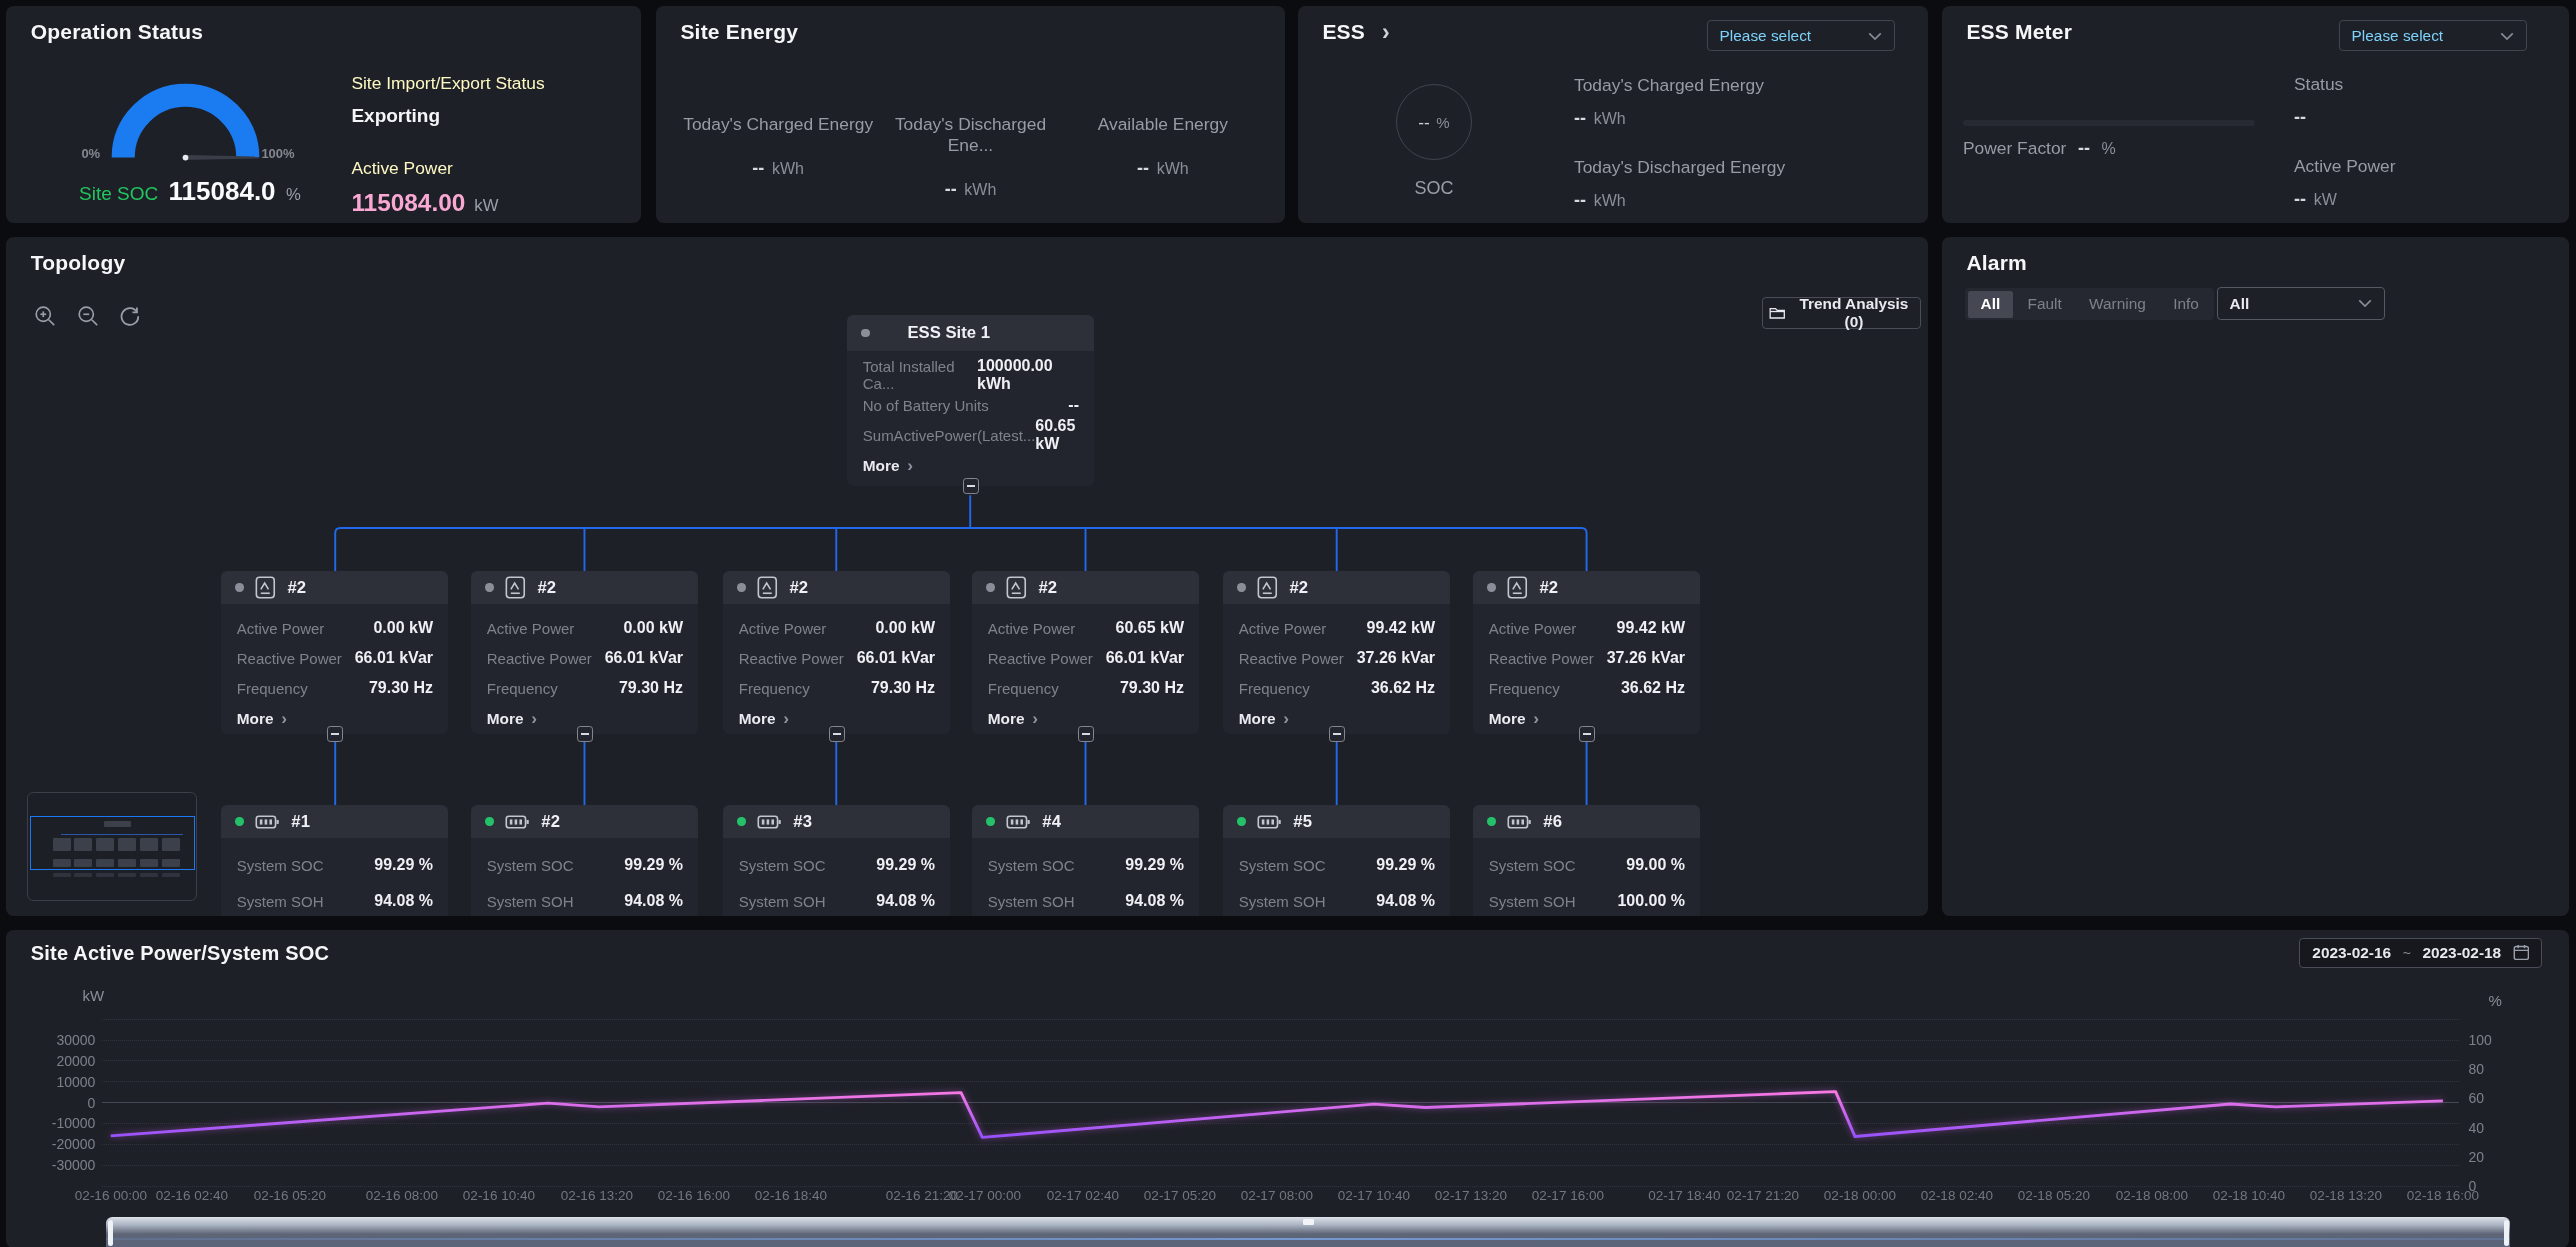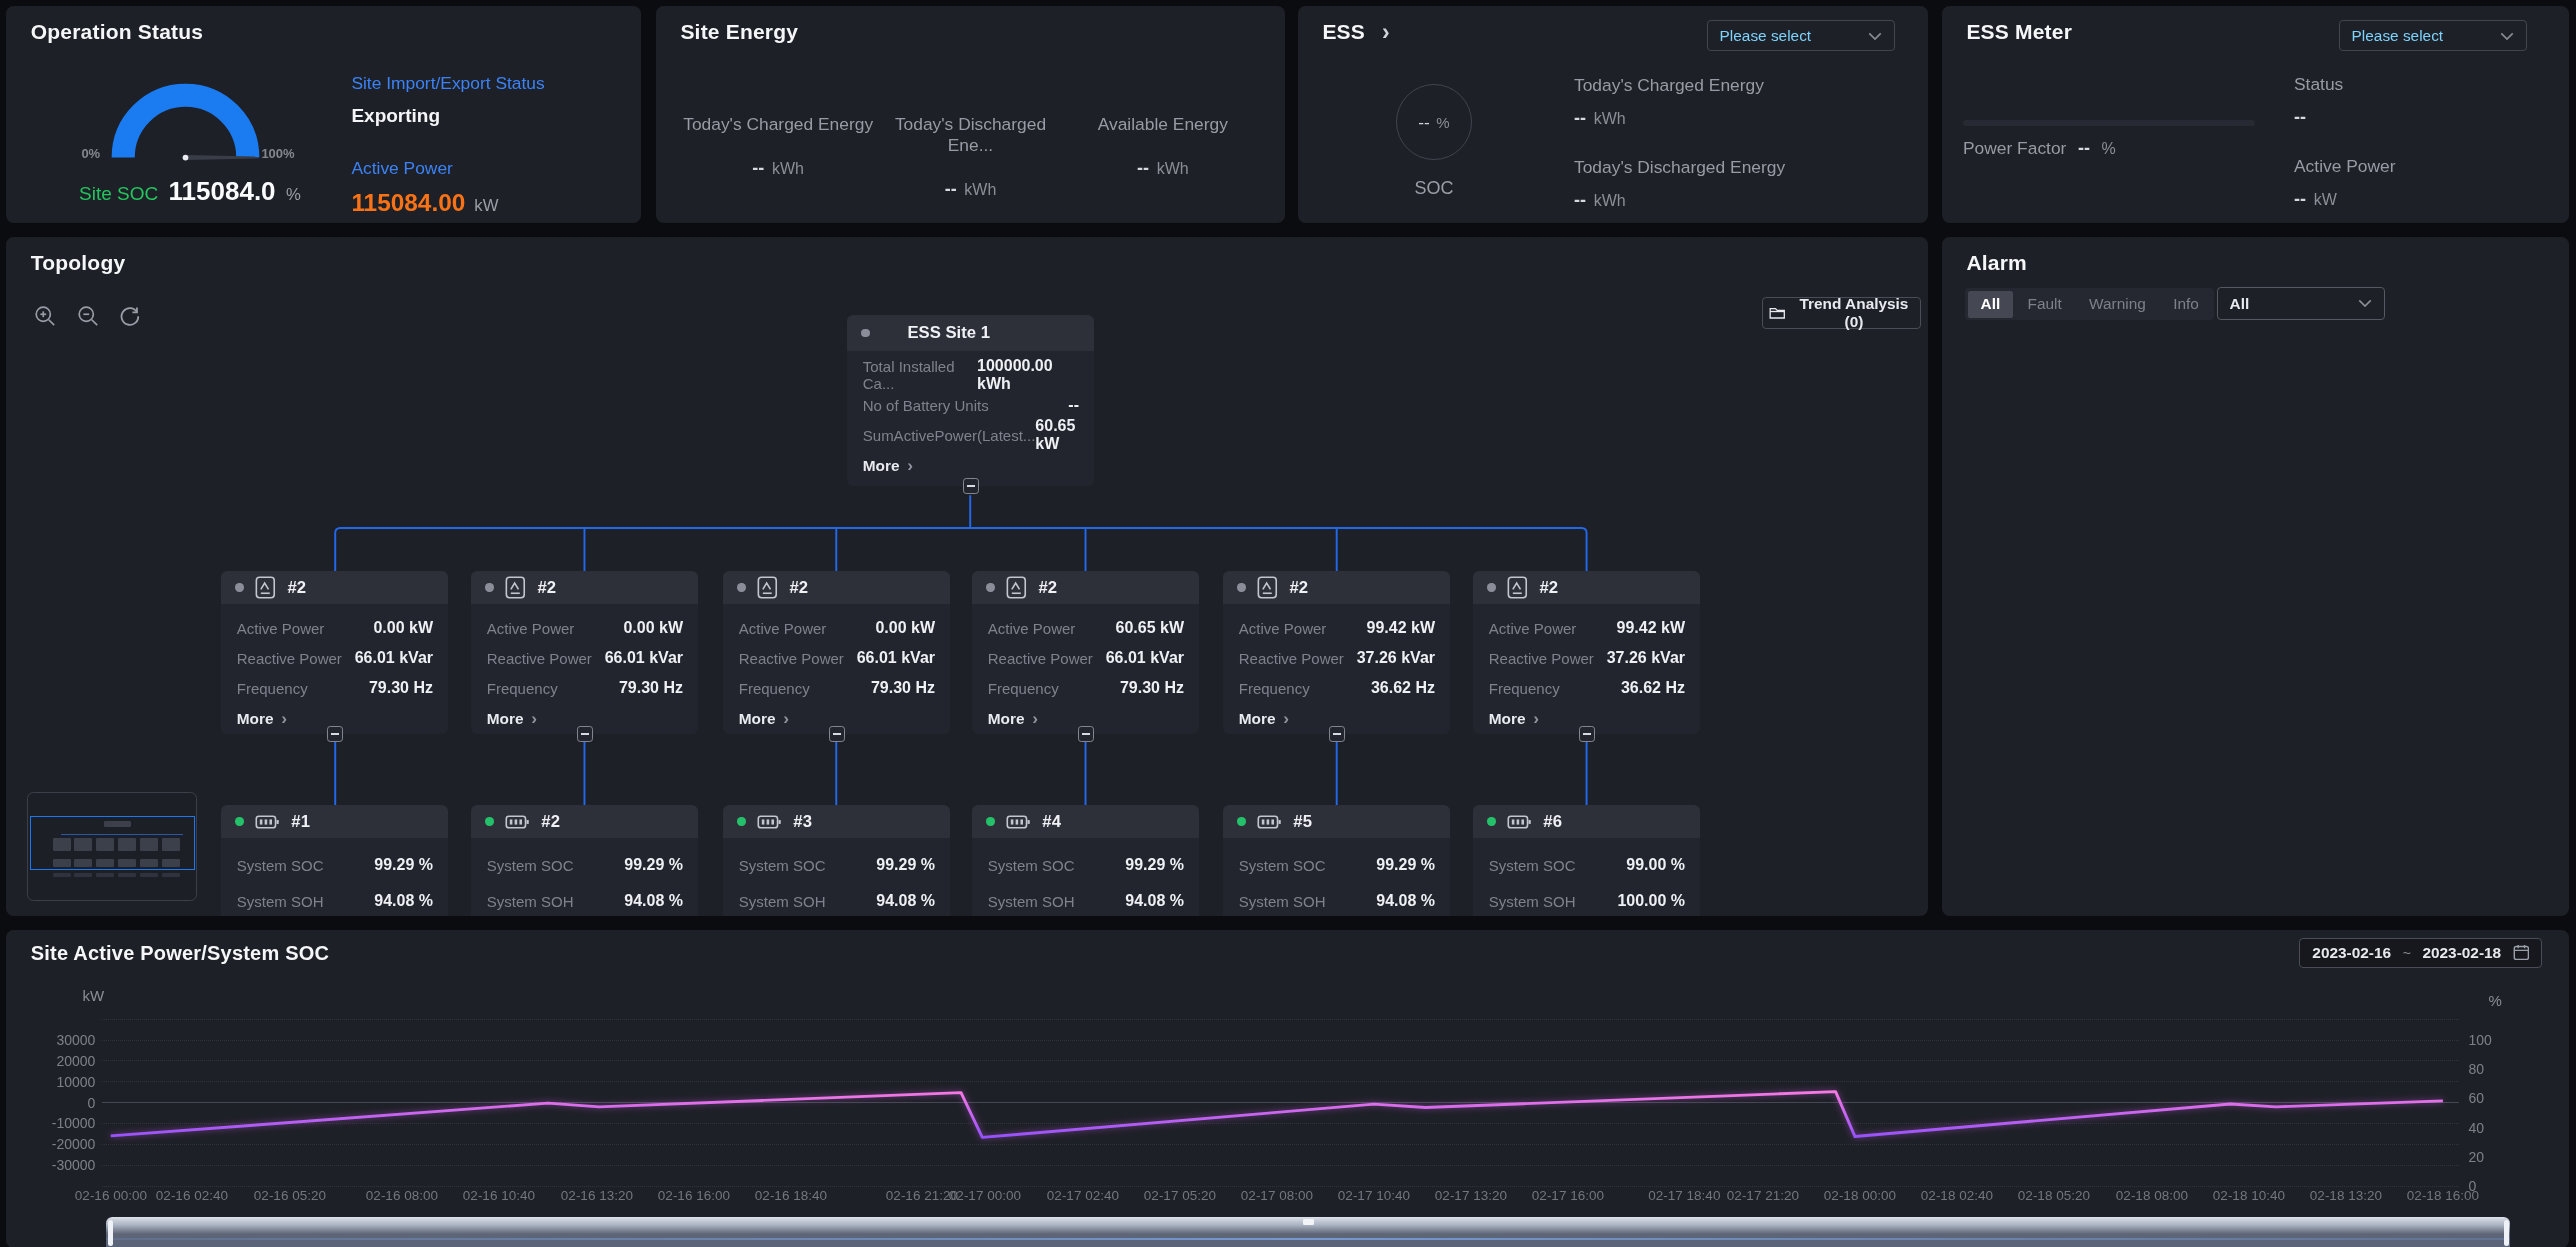--- a/index.html
+++ b/index.html
@@ -20,25 +20,25 @@
 
   
   .gauge-wrap { position:absolute; left:96px; top:68px; width:167px; height:90px; }
   .gauge-min, .gauge-max { position:absolute; top:140px; font-size:13px; font-weight:700; color:#84878f; }
   .gauge-min { left:75px; } .gauge-max { left:255px; }
   .gauge-caption { position:absolute; left:39px; top:170px; width:289px; display:flex; justify-content:center; align-items:baseline; gap:10.3px; }
   .cap-label { font-size:19px; color:#22c55e; }
   .cap-value { font-size:26px; font-weight:700; color:#fafbfd; }
   .cap-unit  { font-size:16.7px; color:#9b9ea8; }
   .op-right { position:absolute; left:345px; top:67px; }
-  .op-label { font-size:17.4px; color:#3b82f6; }
+  .op-label { font-size:17.4px; color:#fef9c3; }
   .op-strong { font-size:19px; font-weight:700; color:#f4f5f8; margin-top:10.3px; }
   .op-gap { margin-top:31px; }
   .op-valrow { margin-top:10.3px; display:flex; align-items:baseline; gap:9px; }
-  .op-value { font-size:24.4px; font-weight:700; color:#f97316; }
+  .op-value { font-size:24.4px; font-weight:700; color:#f9a8d4; }
   .op-unit { font-size:16.7px; color:#9b9ea8; }
 
   
   .se-cols { position:absolute; left:26px; right:26px; top:108px; display:flex; }
   .se-col { flex:1; text-align:center; }
   .metric-label { font-size:17.4px; color:#989ba5; }
   .metric-valrow { margin-top:23px; display:flex; justify-content:center; align-items:baseline; gap:7.7px; }
   .metric-value { font-size:18px; font-weight:700; color:#d6d9e0; }
   .metric-unit  { font-size:16px; color:#8b8e98; font-weight:400; }
 

